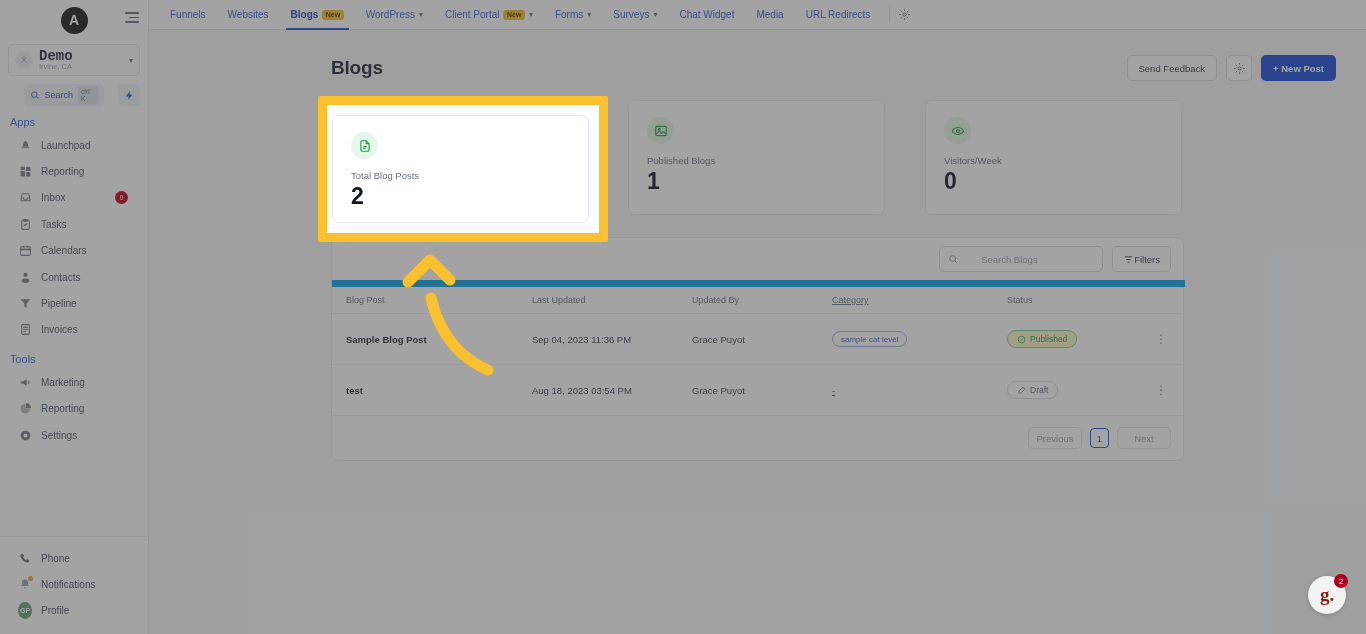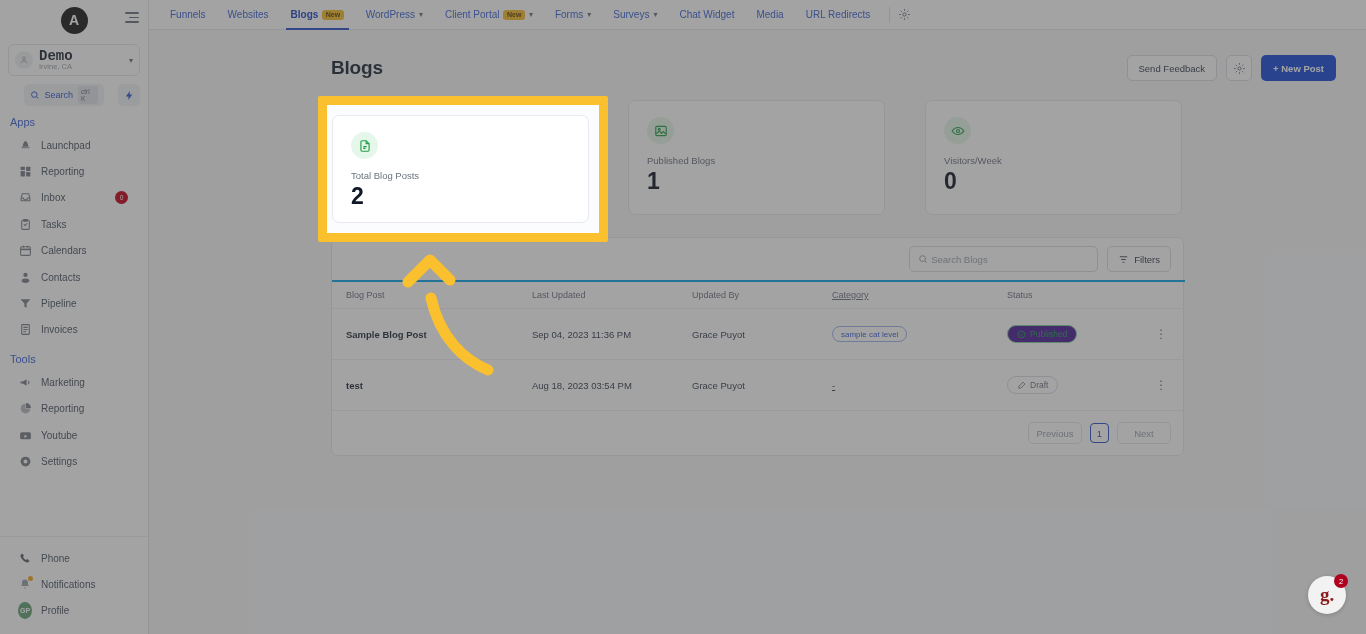--- a/index.html
+++ b/index.html
@@ -127,51 +127,51 @@
   }
   .card-lbl { font-size: 9.5px; color: #6b7280; margin-top: 11px; }
   .card-val { font-size: 23px; font-weight: 700; color: #111827; margin-top: 4px; line-height: 1; }
 
   .panel {
     margin-top: 22px; width: 853px; background: #fff;
     border: 1px solid #e7e9ee; border-radius: 7px;
   }
   .panel-top { height: 42px; display: flex; align-items: center; justify-content: flex-end; gap: 9px; padding: 0 12px; }
   .srch {
-    width: 189px; height: 26px; border: 1px solid #d7dbe2; border-radius: 5px;
-    display:flex; align-items:center; gap: 3px; padding: 0 8px;
+    width: 164px; height: 26px; border: 1px solid #d7dbe2; border-radius: 5px;
+    display:flex; align-items:center; gap: 23px; padding: 0 8px;
   }
   .srch .ph { font-size: 9.5px; color: #9aa2ad; }
   .filters-btn {
     height: 26px; border: 1px solid #d7dbe2; border-radius: 5px; background:#fff;
-    display:flex; align-items:center; gap:5px; padding: 0 10px; font-size: 9.5px; color:#374151; cursor:pointer;
+    display:flex; align-items:center; padding: 0 10px; font-size: 9.5px; color:#374151; cursor:pointer;
   }
 
   table { width: 100%; border-collapse: collapse; table-layout: fixed; }
   thead th {
     text-align: left; font-size: 9px; color: #6b7280; font-weight: 400;
-    padding: 8px 0 8px 0; border-top: 2px solid #0ea5e9; border-bottom: 1px solid #eef0f3;
+    padding: 8px 0 8px 0; border-top: 7px solid #0ea5e9; border-bottom: 1px solid #eef0f3;
   }
   tbody td { font-size: 9.5px; color: #374151; padding: 16px 0; border-bottom: 1px solid #eef0f3; vertical-align: middle; }
   .c1 { padding-left: 14px !important; width: 200px; }
   .c2 { width: 160px; }
   .c3 { width: 140px; }
   .c4 { width: 175px; text-decoration: underline; }
   .c5 { width: 130px; }
   .c6 { width: 48px; text-align:center; }
   tbody td.c1 { font-weight: 700; color: #1f2937; }
   .pill-cat {
     display:inline-block; border: 1px solid #9db3e8; color: #3b63d6; background:#fff;
     border-radius: 10px; font-size: 8px; padding: 2.5px 8px;
   }
   .pill-st {
     display:inline-flex; align-items:center; gap:4px; border-radius: 10px;
     font-size: 8.5px; padding: 3px 9px; border: 1px solid;
   }
-  .pill-pub { color: #1f9d55; border-color: #7fcf9f; background: #4c1d95; }
+  .pill-pub { color: #1f9d55; border-color: #7fcf9f; background: #fef9c3; }
   .pill-draft { color: #6b7280; border-color: #d7dbe2; background: #fff; }
   .kebab { color:#6b7280; font-size: 12px; letter-spacing: 0; cursor: pointer; line-height: 1; }
   .pager { height: 44px; display:flex; align-items:center; justify-content:flex-end; gap: 8px; padding: 0 12px; }
   .pg-btn {
     height: 22px; min-width: 54px; border: 1px solid #e2e5ea; border-radius: 5px;
     background:#fff; color:#9aa2ad; font-size: 9.5px; display:flex; align-items:center;
     justify-content:center; cursor:pointer;
   }
   .pg-num {
     width: 19px; height: 20px; border: 1px solid #2b50cc; border-radius: 4px;
@@ -339,29 +339,20 @@
         <span class="nav-lbl">Marketing</span>
       </div>
       <div class="nav-item">
         <span class="nav-ic">
           <svg width="13" height="13" viewBox="0 0 24 24" fill="#7a808a">
               <path d="M12 3a9 9 0 109 9h-9V3z" opacity=".55"></path>
               <path d="M13 2a9 9 0 019 9h-9V2z"></path>
             </svg>
         </span>
         <span class="nav-lbl">Reporting</span>
-      </div>
-      <div class="nav-item">
-        <span class="nav-ic">
-          <svg width="13" height="13" viewBox="0 0 24 24" fill="#7a808a">
-              <rect x="2" y="6" width="20" height="13" rx="3"></rect>
-              <path d="M10 10.5l5 3-5 3z" fill="#fff"></path>
-            </svg>
-        </span>
-        <span class="nav-lbl">Youtube</span>
       </div>
       <div class="nav-item">
         <span class="nav-ic">
           <svg width="13" height="13" viewBox="0 0 24 24" fill="#7a808a">
               <circle cx="12" cy="12" r="9"></circle>
               <circle cx="12" cy="12" r="3.5" fill="#fff"></circle>
             </svg>
         </span>
         <span class="nav-lbl">Settings</span>
       </div>

